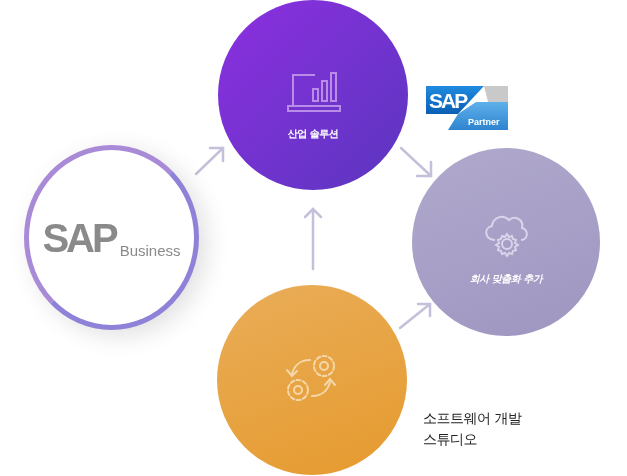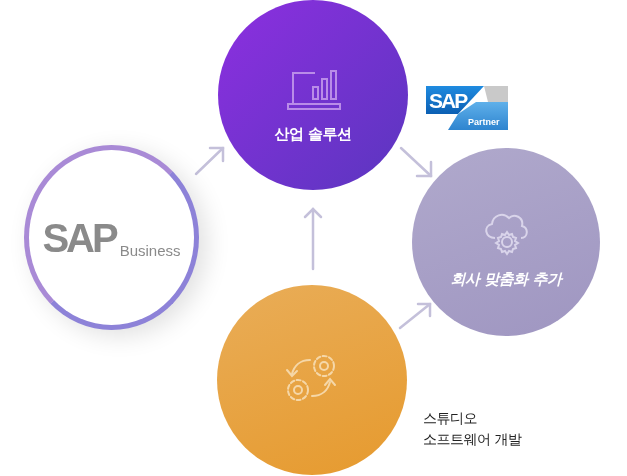--- a/index.html
+++ b/index.html
@@ -1,20 +1,20 @@
 <!DOCTYPE html>
 <html><head>
 <meta charset="utf-8">
 <style>
   html, body { margin:0; padding:0; background:#ffffff; }
   body { width:627px; height:476px; position:relative; overflow:hidden;
          font-family:"DejaVu Sans", sans-serif; }
   .node { position:absolute; border-radius:50%; display:flex; flex-direction:column;
           align-items:center; justify-content:center; box-sizing:border-box; }
-  .node-label { color:#ffffff; font-weight:bold; font-size:15px; letter-spacing:-0.5px; }
+  .node-label { color:#ffffff; font-weight:bold; font-size:10px; letter-spacing:-0.5px; }
   #sap-one { left:24px; top:145px; width:175px; height:185px;
              border:5px solid #9a86d6; background:#fff;
              box-shadow: 8px 6px 24px rgba(0,0,0,0.12);
              border-color:#a98ad6 #8d82d8 #8d82d8 #a98ad6; }
   #industry { left:218px; top:0px; width:190px; height:190px;
               background:linear-gradient(135deg,#8d2fe0 0%,#5a36bf 100%); }
   #custom { left:412px; top:148px; width:188px; height:188px;
             background:linear-gradient(160deg,#b0a9cc 0%,#9f96c1 100%);font-style:italic; }
   #devtools { left:217px; top:285px; width:190px; height:190px;
               background:linear-gradient(160deg,#e9ad58 0%,#e69a2e 100%); }
@@ -117,15 +117,15 @@
       <circle cx="16" cy="40" r="10" stroke-dasharray="4 2.5"></circle>
       <path d="M28,10 C18,10 12,16 10,24"></path>
         <polyline points="5,20 10,26 15,21"></polyline>
       <path d="M30,46 C40,46 46,40 48,32"></path>
         <polyline points="43,35 48,29 53,35"></polyline>
     </g>
   </svg>
 </div>
 
 <div id="caption">
+  <div>소프트웨어 개발</div>
   <div>스튜디오</div>
-  <div>소프트웨어 개발</div>
 </div>
 
 </body></html>

